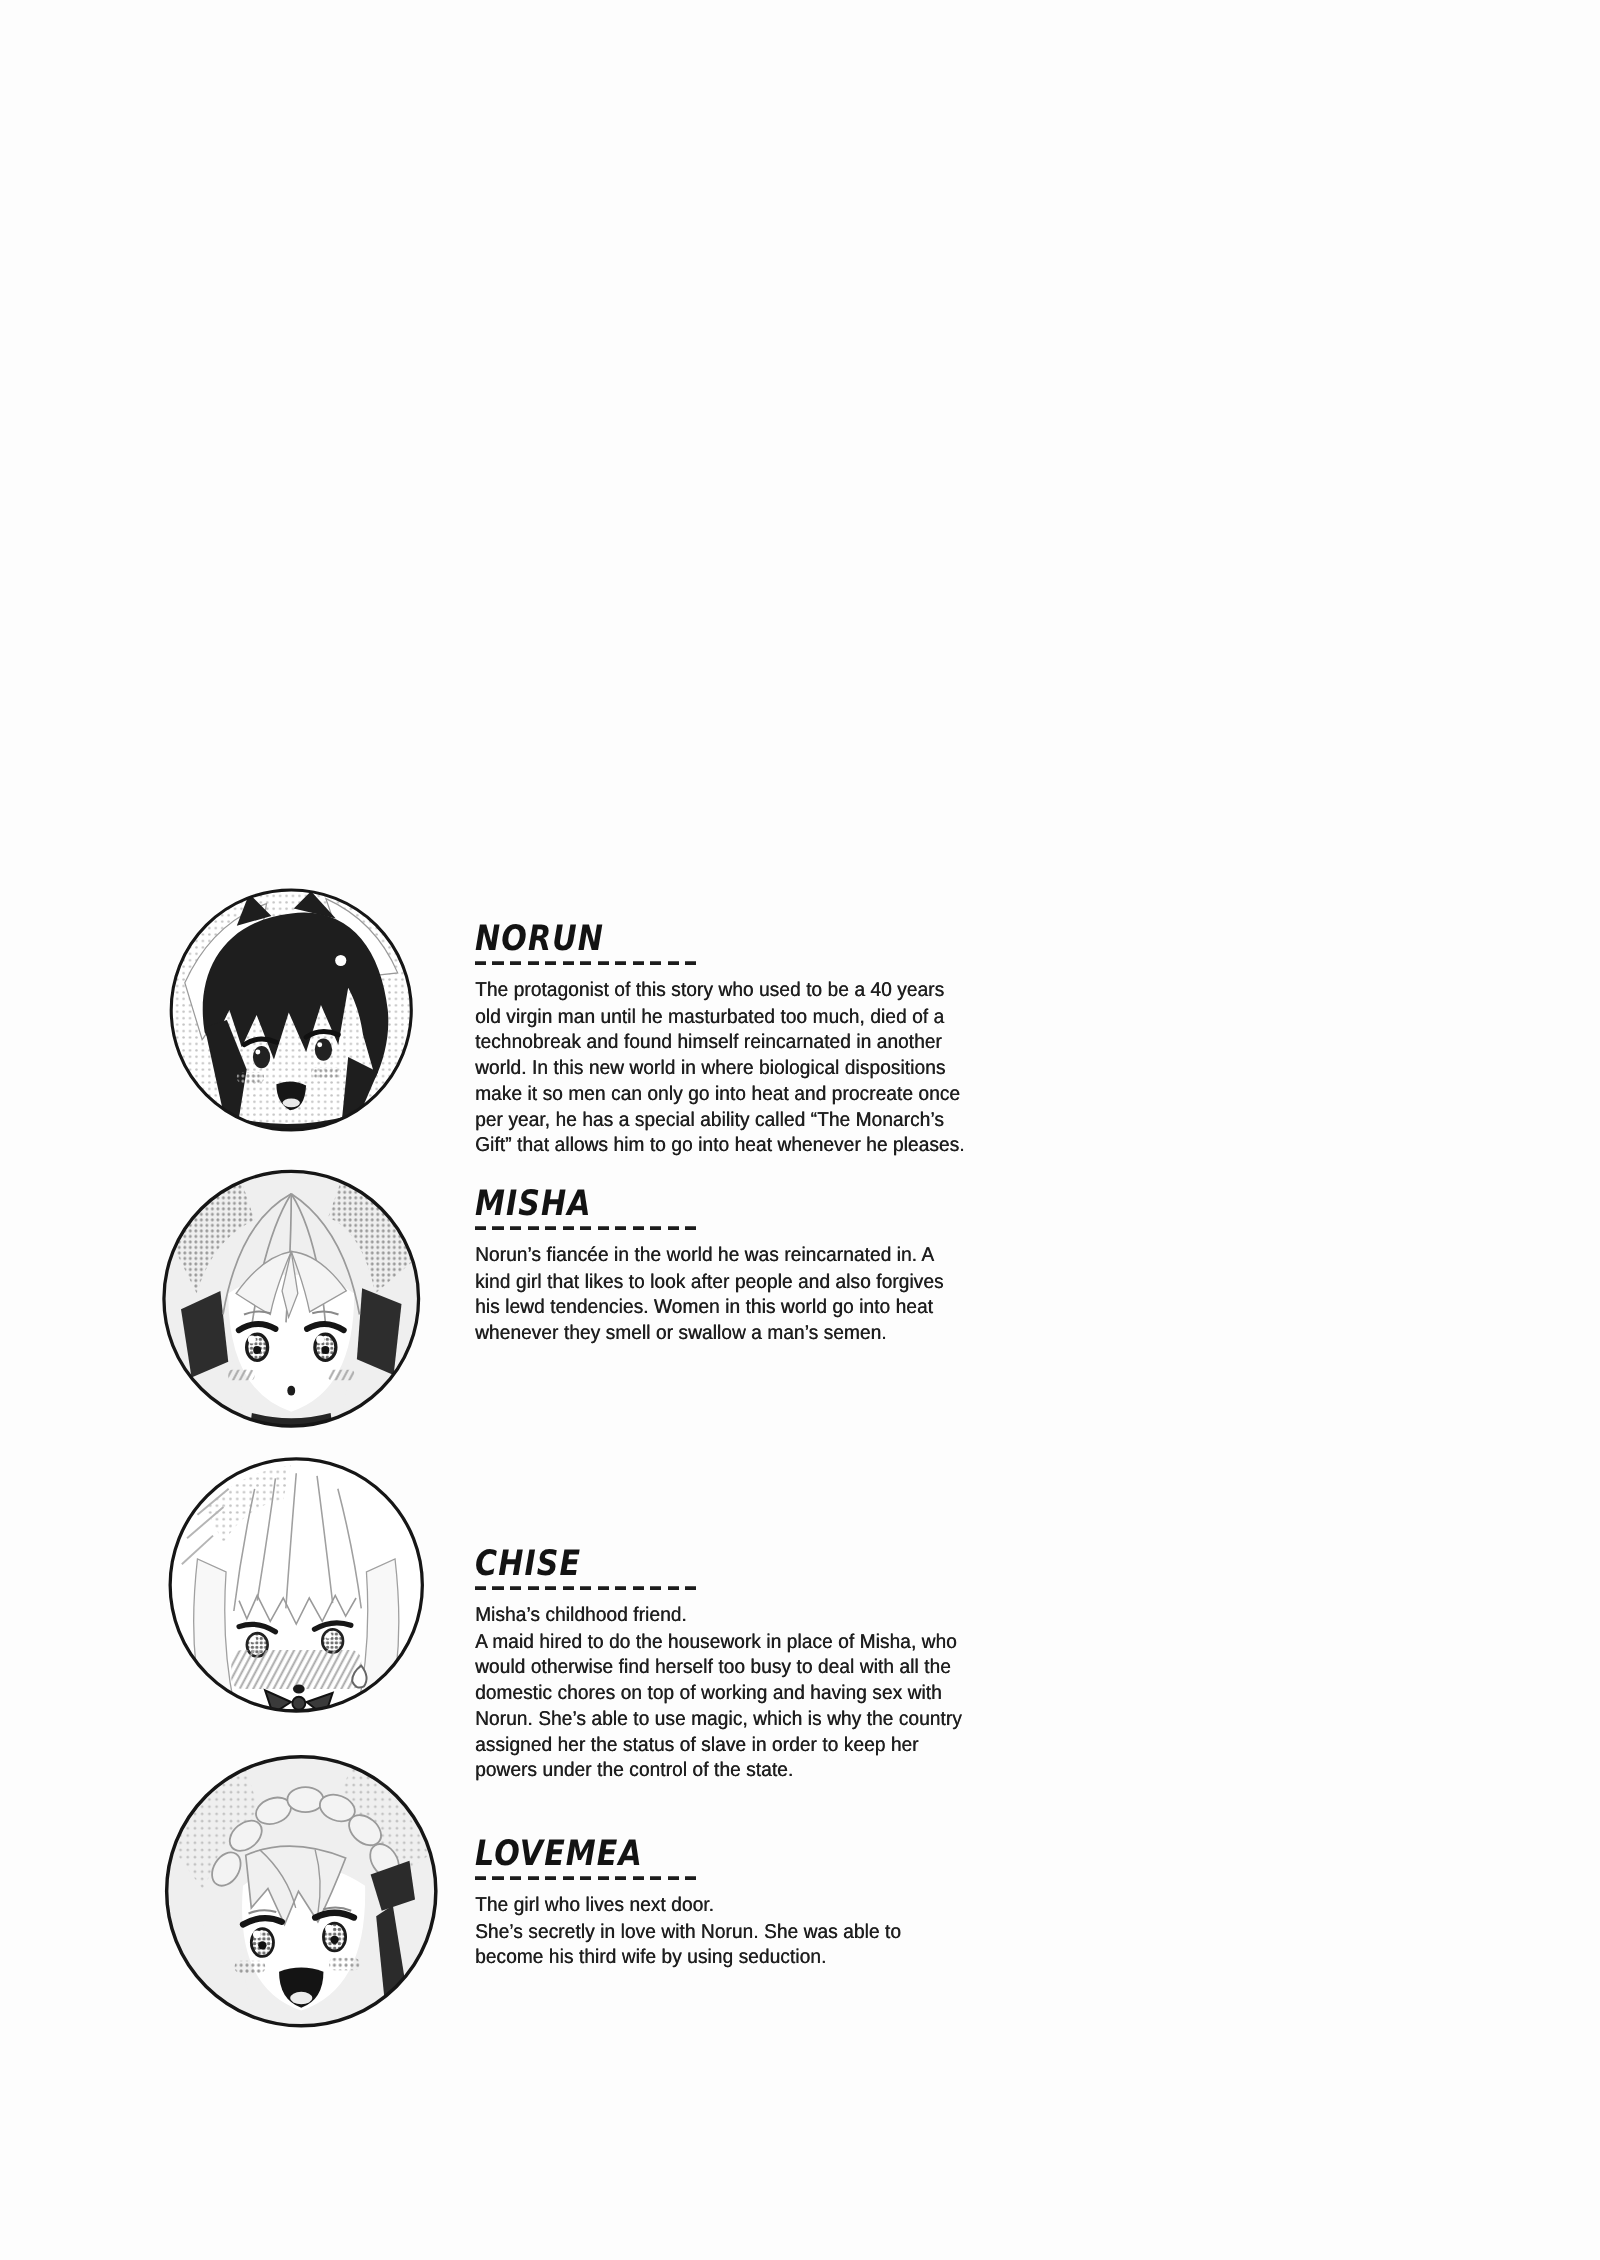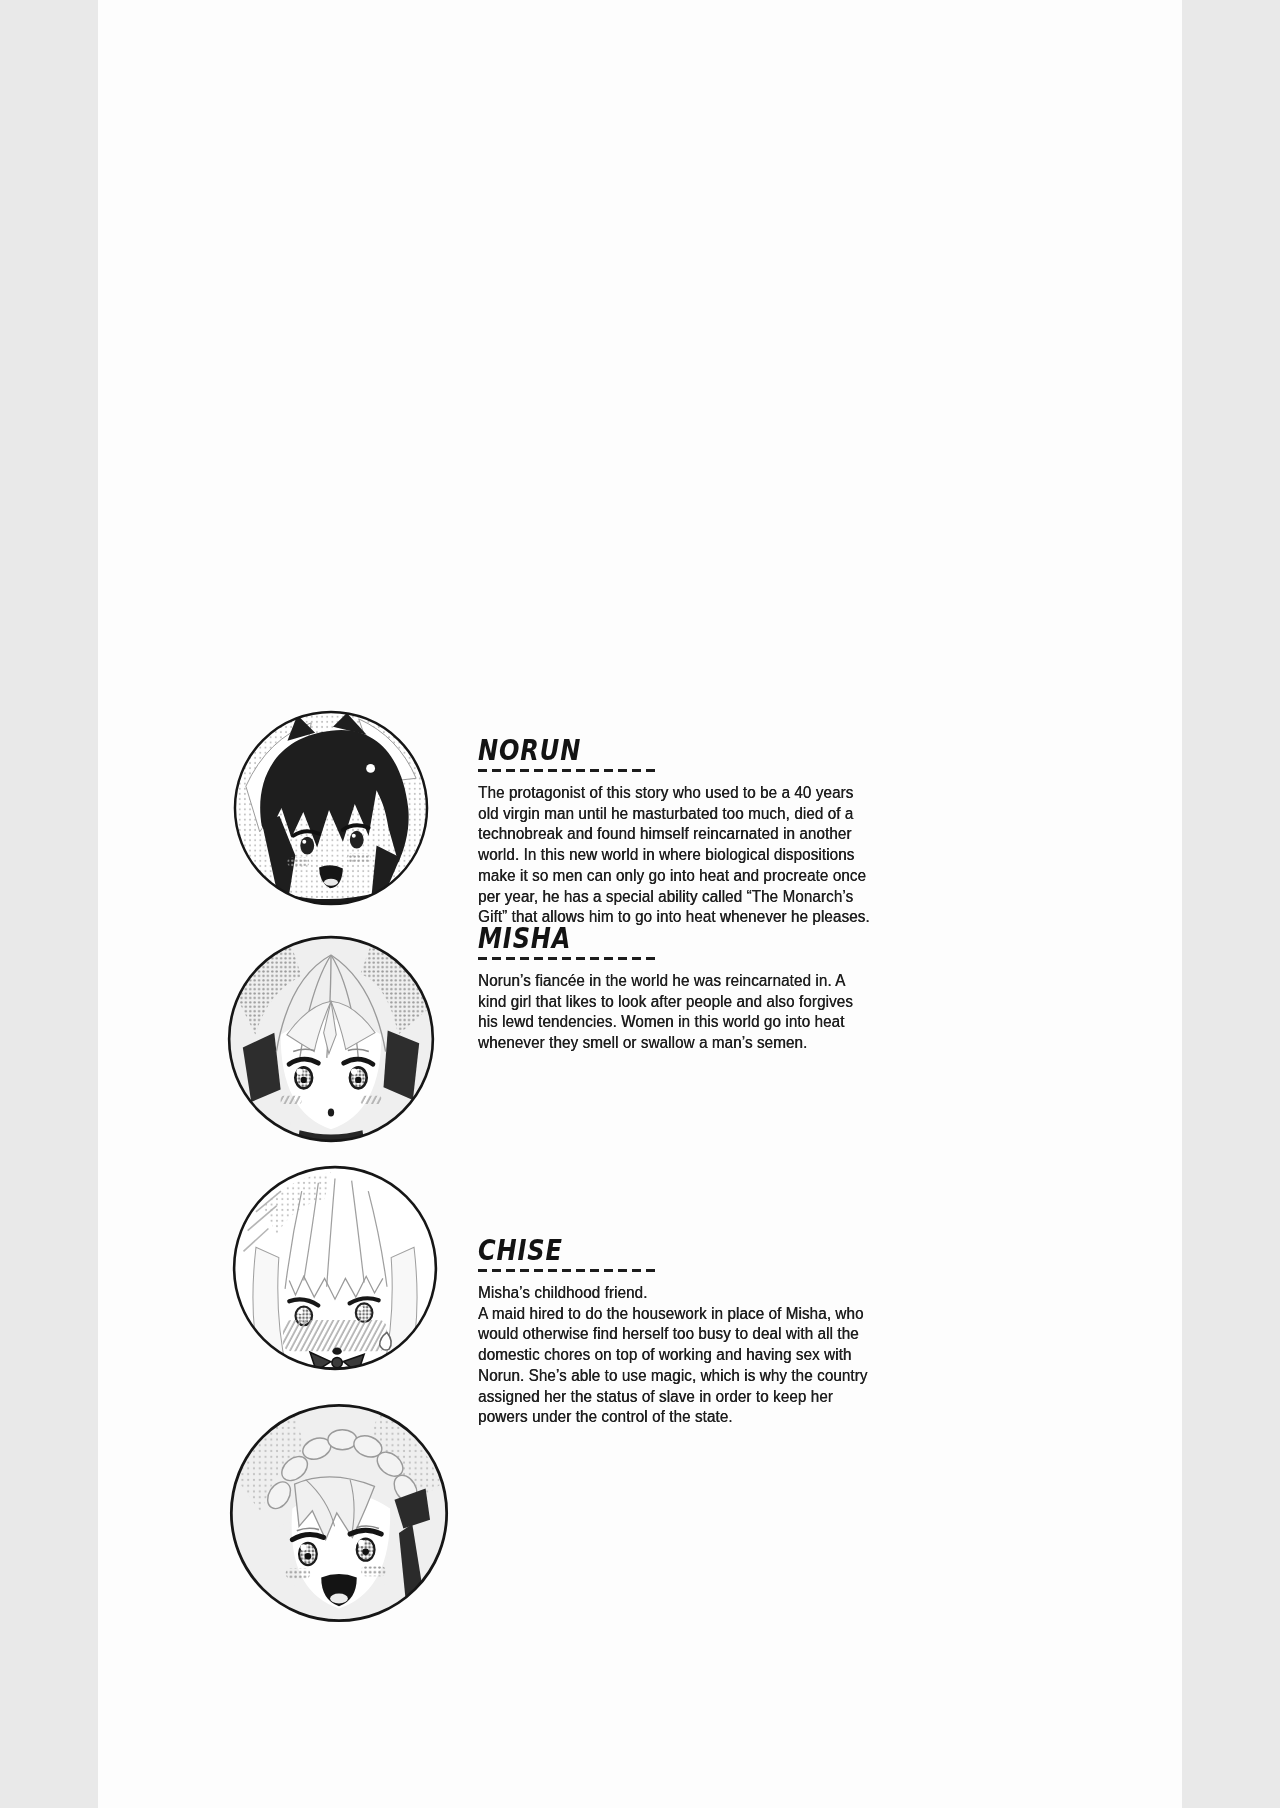--- a/index.html
+++ b/index.html
@@ -1,34 +1,34 @@
 <!DOCTYPE html>
 <html><head>
 <meta charset="utf-8">
 <style>
   html,body{margin:0;padding:0;background:#e9e9e9;}
   .page{
     position:relative;
-    width:1084px;height:1808px;
+    width:1280px;height:1808px;
     margin:0 auto;
     background:#fdfdfd;
     overflow:hidden;
     font-family:"Liberation Sans",sans-serif;
     color:#1f1f1f;
   }
   .char{position:absolute;inset:0;}
   .portrait{position:absolute;margin:0;padding:0;}
   .portrait svg{display:block;width:100%;height:100%;}
   .char-0 .portrait{left:134px;top:709px;width:198px;height:198px;}
   .char-1 .portrait{left:128px;top:934px;width:210px;height:210px;}
   .char-2 .portrait{left:133px;top:1164px;width:208px;height:208px;}
   .char-3 .portrait{left:130px;top:1402px;width:222px;height:222px;}
   .info{position:absolute;left:380px;width:470px;}
   .char-0 .info{top:736px;}
-  .char-1 .info{top:924px;}
+  .char-1 .info{top:948px;}
   .char-2 .info{top:1236px;}
   .char-3 .info{top:1468px;}
   .cname{
     margin:0;
     font-family:"DejaVu Sans",sans-serif;
     font-weight:bold;font-style:oblique;
     font-size:28px;line-height:30px;
     letter-spacing:1px;
     color:#131313;
     transform:scaleX(.86);transform-origin:0 50%;
@@ -260,15 +260,22 @@
           <circle cx="120" cy="127" r="2.8" fill="#fff"></circle>
           <rect x="52" y="150" width="22" height="9" rx="4" fill="url(#ht)"></rect>
           <rect x="120" y="148" width="22" height="9" rx="4" fill="url(#ht)"></rect>
           <path d="M84,158 Q100,152 116,158 Q116,178 100,184 Q84,178 84,158 Z" fill="#141414"></path>
           <ellipse cx="100" cy="177" rx="8" ry="4.5" fill="#ececec"></ellipse>
           <path d="M38,188 Q100,206 164,186 L166,202 L36,202 Z" fill="#222"></path>
         </g>
         <circle cx="100" cy="100" r="97" fill="none" stroke="#161616" stroke-width="2.5"></circle>
       </svg>
     </figure>
+    <div class="info">
+      <h2 class="cname">LOVEMEA</h2>
+      <div class="dash"></div>
+      <p class="desc">The girl who lives next door.
+She’s secretly in love with Norun. She was able to
+become his third wife by using seduction.</p>
+    </div>
   </section>
 
 </div>
 
 </body></html>

